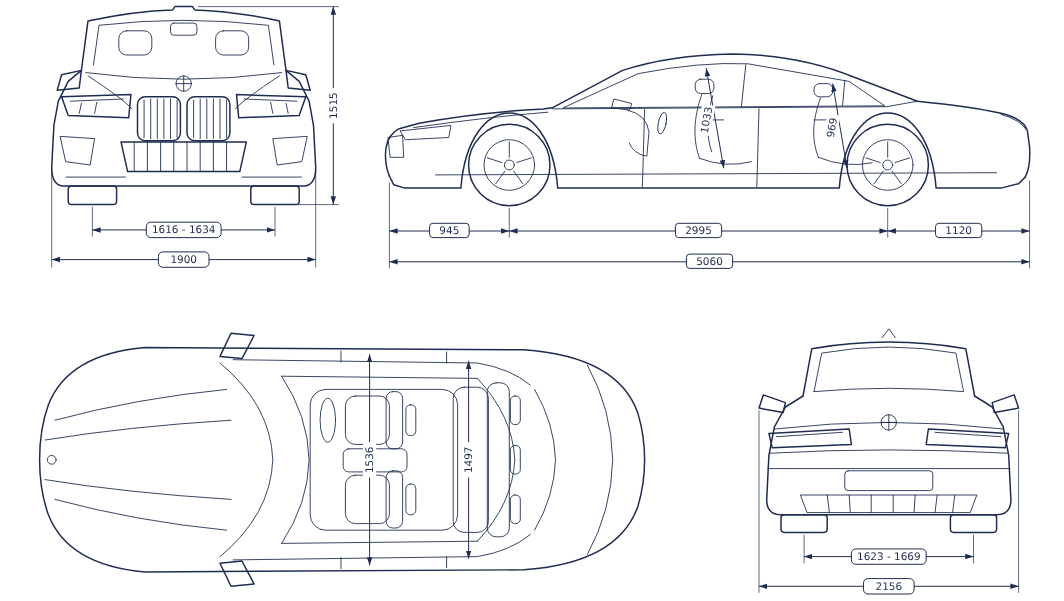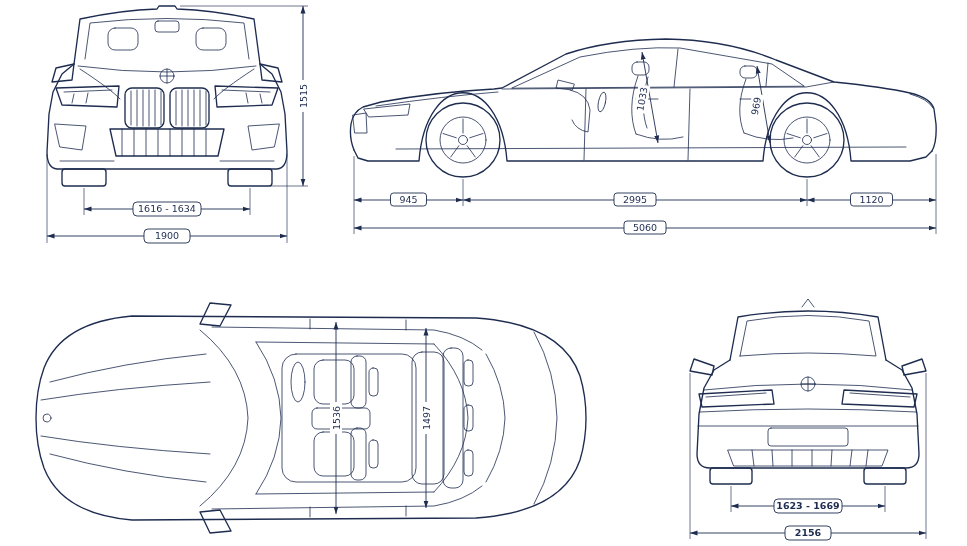--- a/index.html
+++ b/index.html
@@ -82,21 +82,21 @@
         <line class="dim" x1="62" y1="207" x2="228" y2="207" marker-start="url(#arw)" marker-end="url(#arw)"></line>
         <rect class="box" x="111" y="200" width="68" height="14" rx="4"></rect>
         <text x="145" y="210">1616 - 1634</text>
         <line class="dim" x1="25" y1="234" x2="265" y2="234" marker-start="url(#arw)" marker-end="url(#arw)"></line>
         <rect class="box" x="122" y="227" width="46" height="14" rx="4"></rect>
         <text x="145" y="237">1900</text>
       </g>
     </svg>
   </section>
 
-  <section class="view" style="left:336px; top:2px;text-align:right;">
+  <section class="view" style="left:336px; top:12px;text-align:right;">
     <svg width="622" height="242" viewBox="0 0 622 242">
       <g>
         <path class="o" d="M18,148 Q13,136 15,122 Q17,110 27,105 L45,100 Q100,90 158,87 L166,86 L230,52 Q272,38 330,37 Q392,38 440,58 L498,80 Q548,85 574,91 Q595,96 598,107 L600,122 Q601,140 596,149"></path>
         <path class="o" d="M18,148 L22,156 L32,159 L83,159 C90,68 164,68 171,159 L427,159 C434,68 508,68 515,159 L574,159 L590,155 L596,149"></path>
         <g>
           <circle class="o" cx="127" cy="138" r="37"></circle>
           <circle class="d" cx="127" cy="138" r="23"></circle>
           <circle class="d" cx="127" cy="138" r="4.5"></circle>
           <path class="d" d="M127,131 L127,117 M133.7,135.8 L147,131.5 M131.1,143.7 L139.3,155 M122.9,143.7 L114.7,155 M120.3,135.8 L107,131.5"></path>
         </g>
@@ -207,21 +207,21 @@
         </g>
         <line class="dim" x1="412" y1="38" x2="412" y2="218" marker-start="url(#arw)" marker-end="url(#arw)"></line>
         <g transform="translate(412,128) rotate(-90)">
           <rect class="bg" x="-16" y="-6" width="32" height="12"></rect>
           <text y="3.5">1497</text>
         </g>
       </g>
     </svg>
   </section>
 
-  <section class="view" style="left:668px; top:296px;font-weight:bold;">
+  <section class="view" style="left:668px; top:296px;">
     <svg width="282" height="250" viewBox="0 0 282 250">
       <g>
         <path class="o" d="M62,64 L70,21 Q140,9 210,21 L218,64"></path>
         <path class="d" d="M134,11 L140,3 L146,11"></path>
         <path class="d" d="M72,60 L79,25 Q140,14 201,25 L208,60 Q140,54 72,60 Z"></path>
         <path class="o" d="M62,64 L46,74 L36,92 L31,118 L29,158 Q29,172 42,172 L238,172 Q251,172 251,158 L249,118 L244,92 L234,74 L218,64"></path>
         <path class="o" d="M46,70 L26,63 L22,75 L44,79 Z"></path>
         <path class="o" d="M234,70 L254,63 L258,75 L236,79 Z"></path>
         <path class="d" d="M36,94 Q140,82 244,94"></path>
         <path class="o" d="M31,98 L104,94 L106,108 L34,111 Z"></path>

